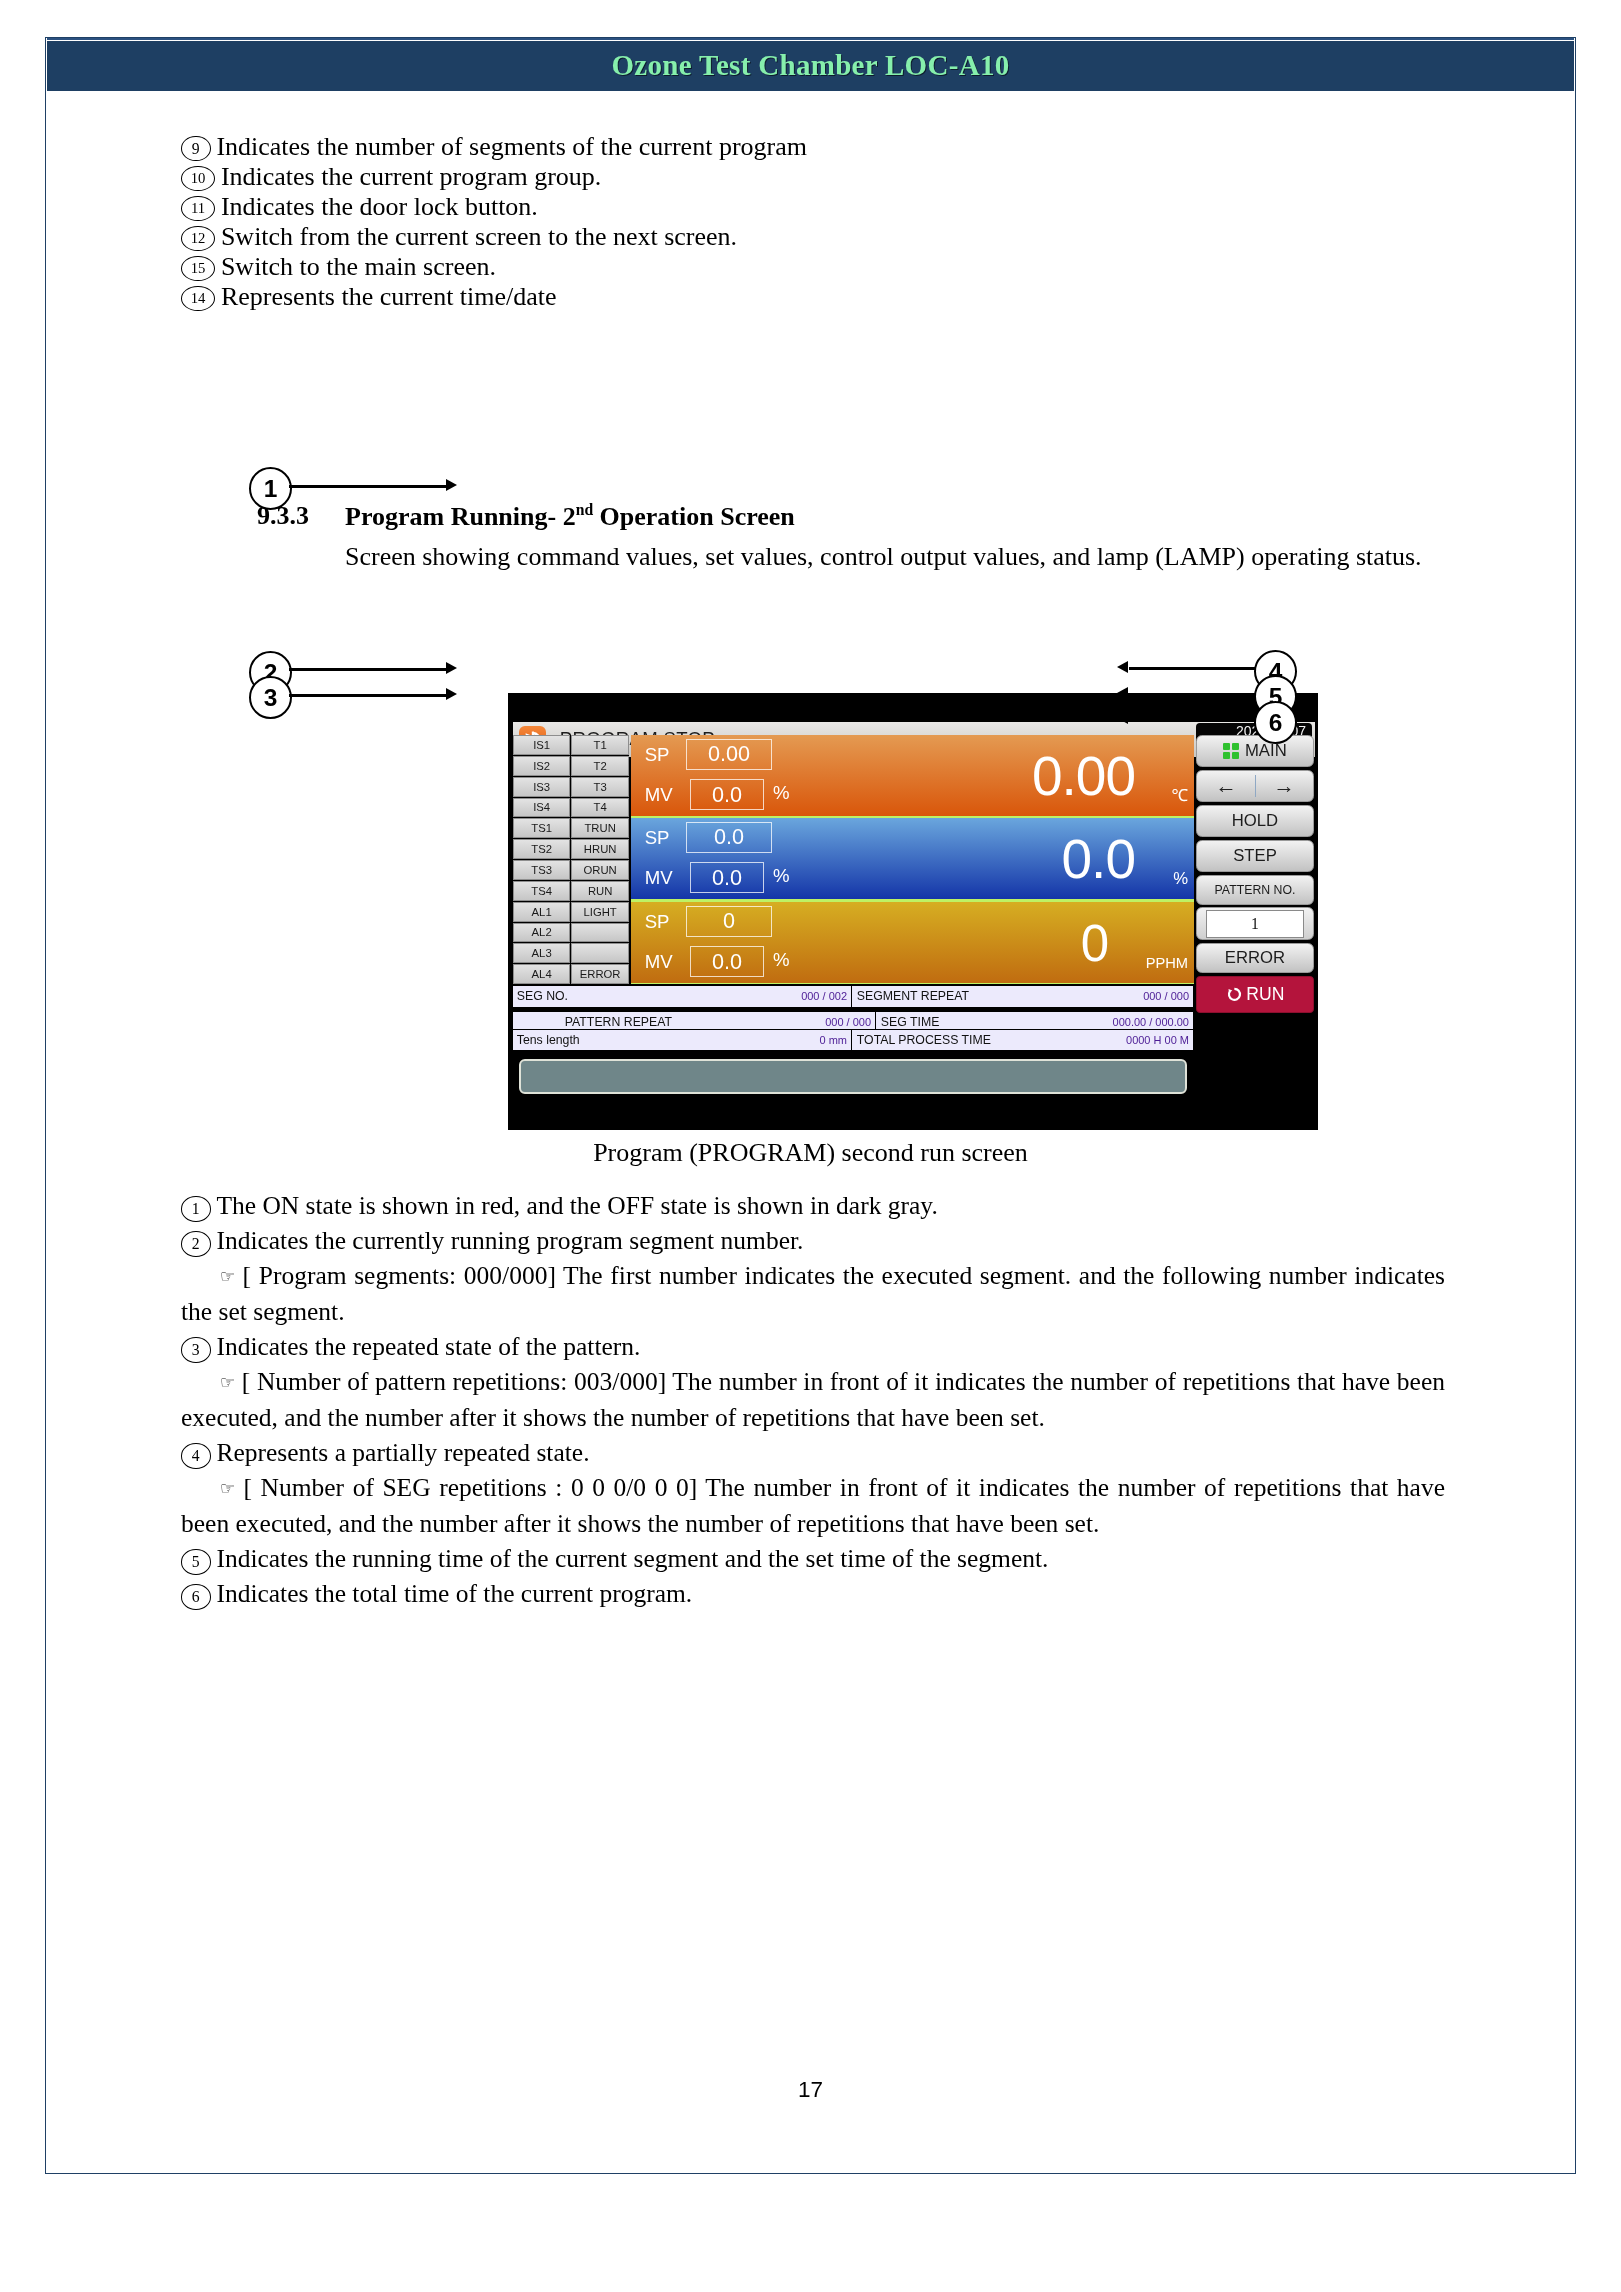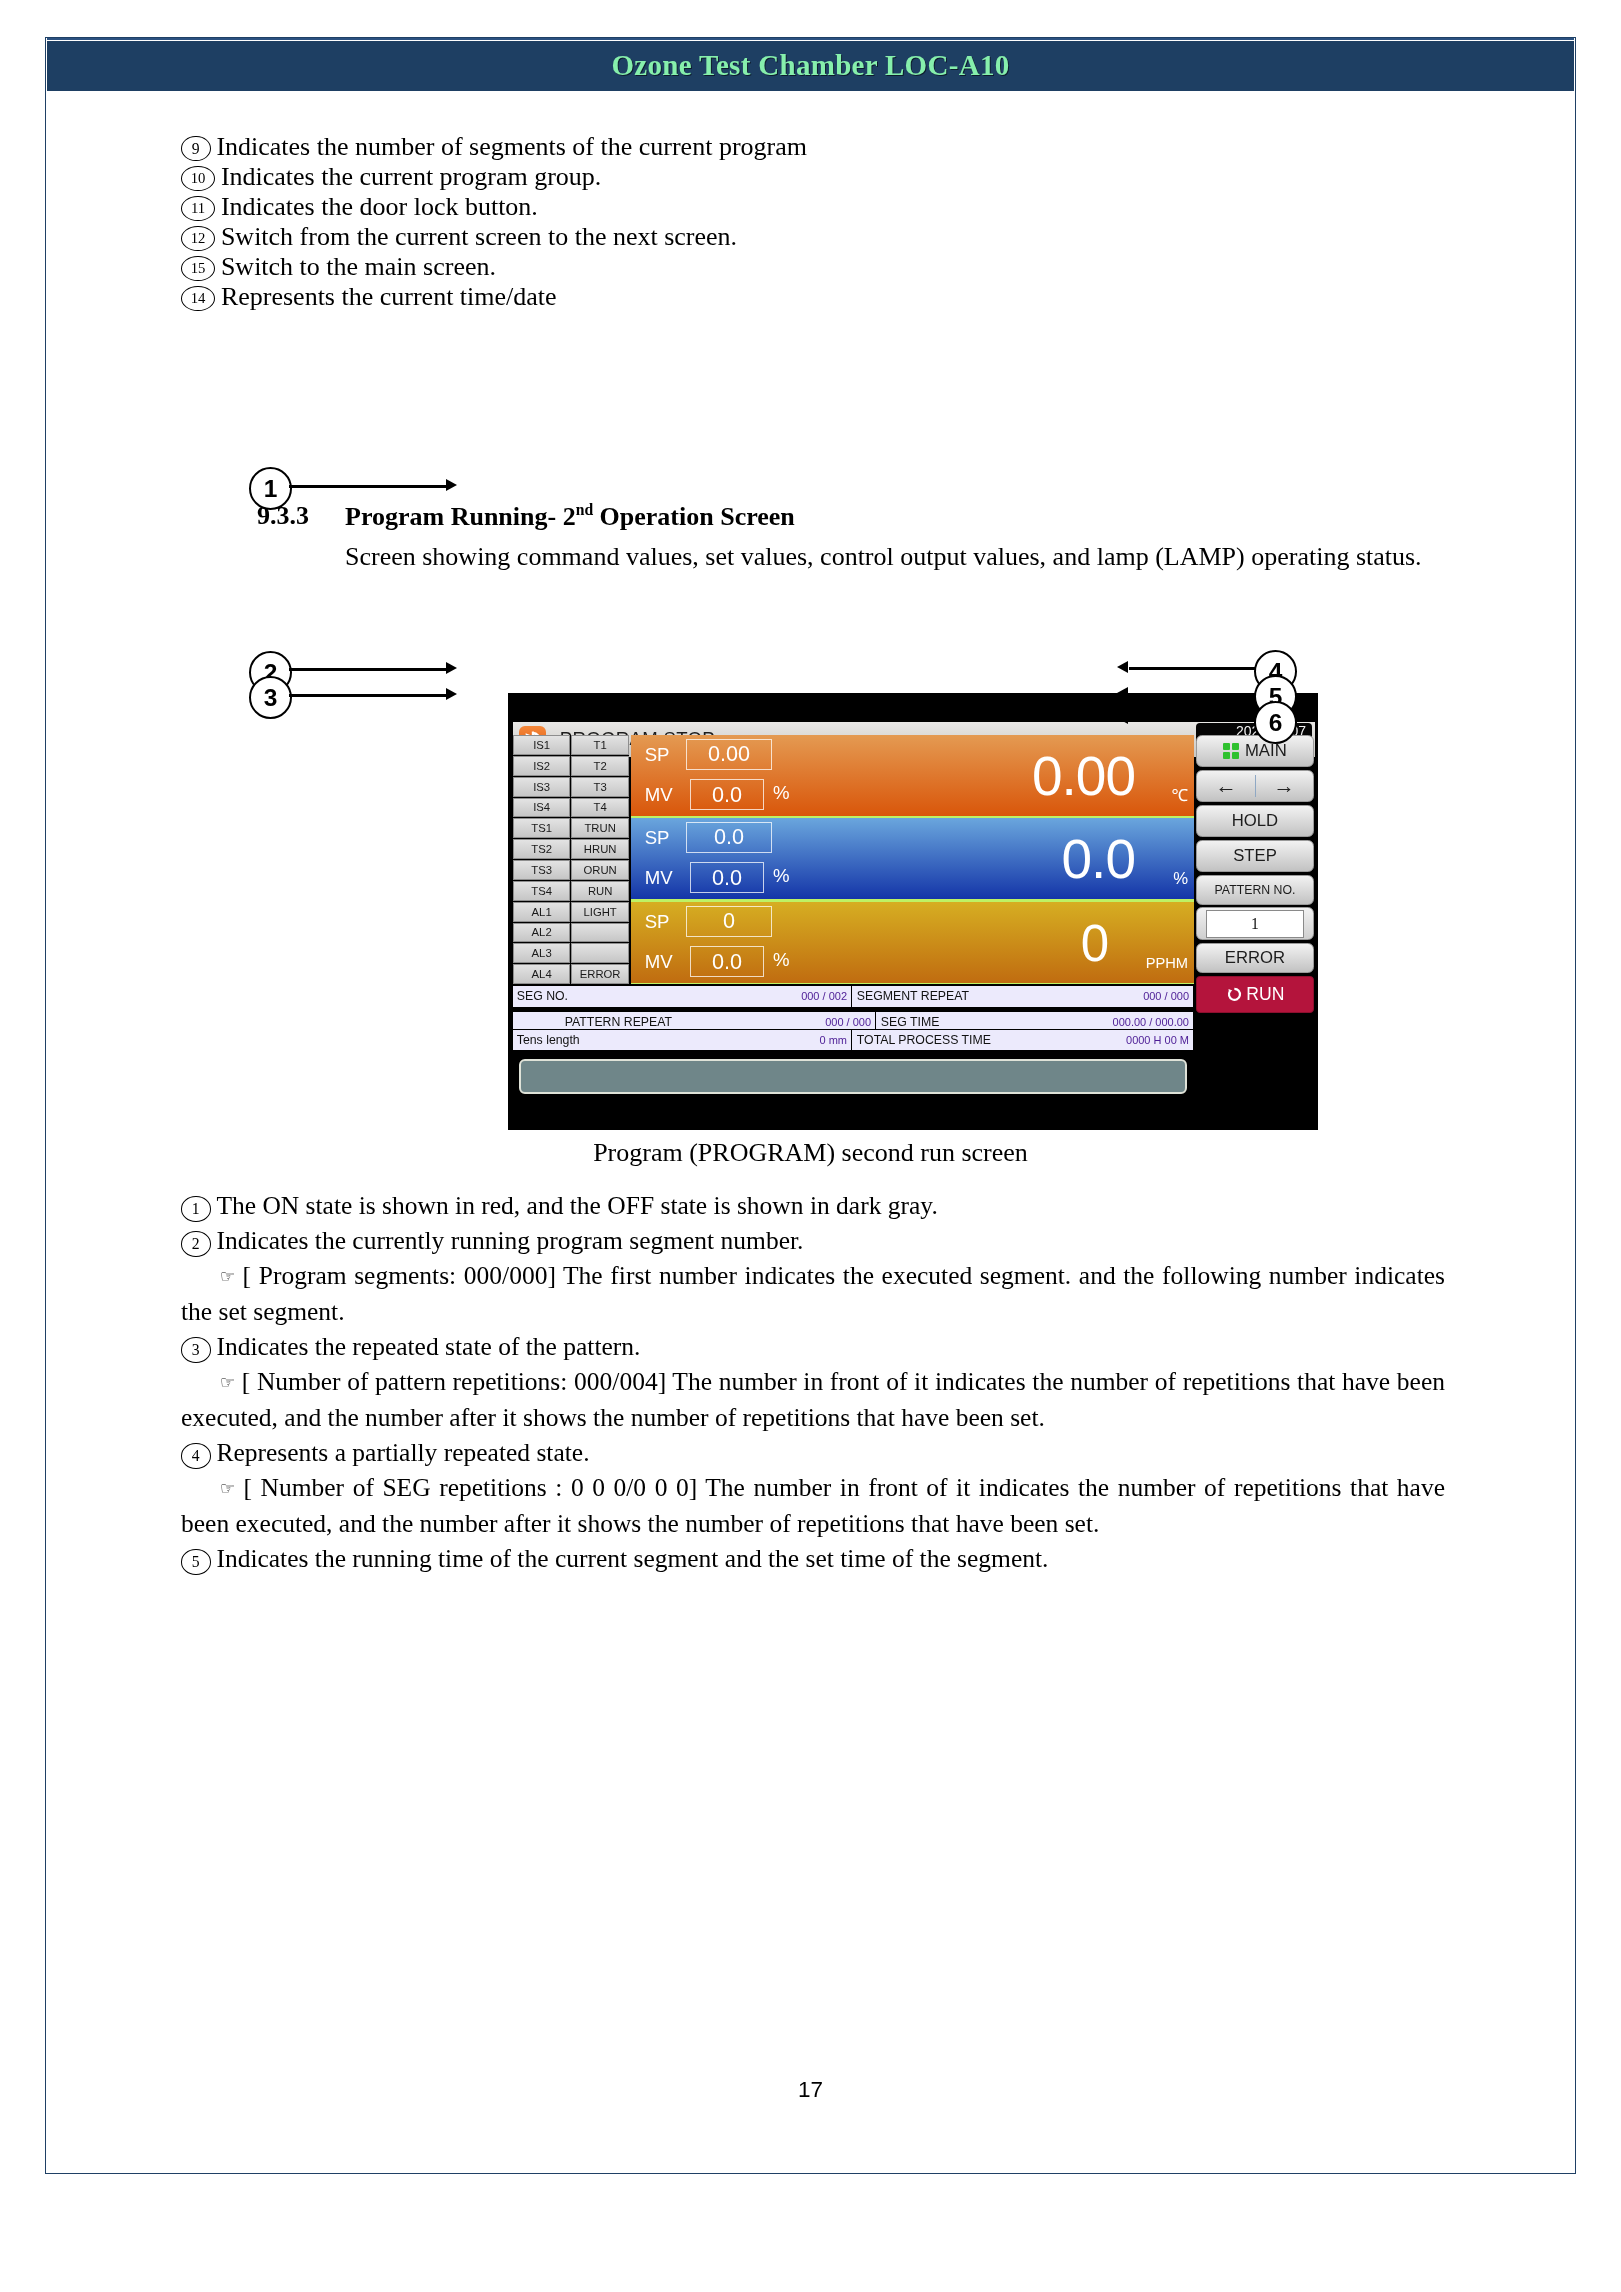--- a/index.html
+++ b/index.html
@@ -341,23 +341,24 @@
     <div class="carrow left" style="left:1071px;top:674px;"></div>
   </div>
 
   <div class="caption">Program (PROGRAM) second run screen</div>
 
   <div class="notes">
     <span class="nline"><span class="circ">1</span><span>The ON state is shown in red, and the OFF state is shown in dark gray.</span></span>
     <span class="nline"><span class="circ">2</span><span>Indicates the currently running program segment number.</span></span>
     <span class="npara"><span class="hand indent">☞</span> <span>[ Program segments: 000/000] The first number indicates the executed segment. and the following number indicates the set segment.</span></span>
     <span class="nline"><span class="circ">3</span><span>Indicates the repeated state of the pattern.</span></span>
-    <span class="npara"><span class="hand indent">☞</span> <span>[ Number of pattern repetitions: 000/004] The number in front of it indicates the number of repetitions that have been executed, and the number after it shows the number of repetitions that have been set.</span></span>
+    <span class="npara"><span class="hand indent">☞</span> <span>[ Number of pattern repetitions: 003/000] The number in front of it indicates the number of repetitions that have been executed, and the number after it shows the number of repetitions that have been set.</span></span>
     <span class="nline"><span class="circ">4</span><span>Represents a partially repeated state.</span></span>
     <span class="npara"><span class="hand indent">☞</span> <span>[ Number of SEG repetitions : 0 0 0/0 0 0] The number in front of it indicates the number of repetitions that have been executed, and the number after it shows the number of repetitions that have been set.</span></span>
     <span class="nline"><span class="circ">5</span><span>Indicates the running time of the current segment and the set time of the segment.</span></span>
+    <span class="nline"><span class="circ">6</span><span>Indicates the total time of the current program.</span></span>
   </div>
 
   <div class="pageno">17</div>
 
  </div>
 </div>
 
 
 </body></html>

